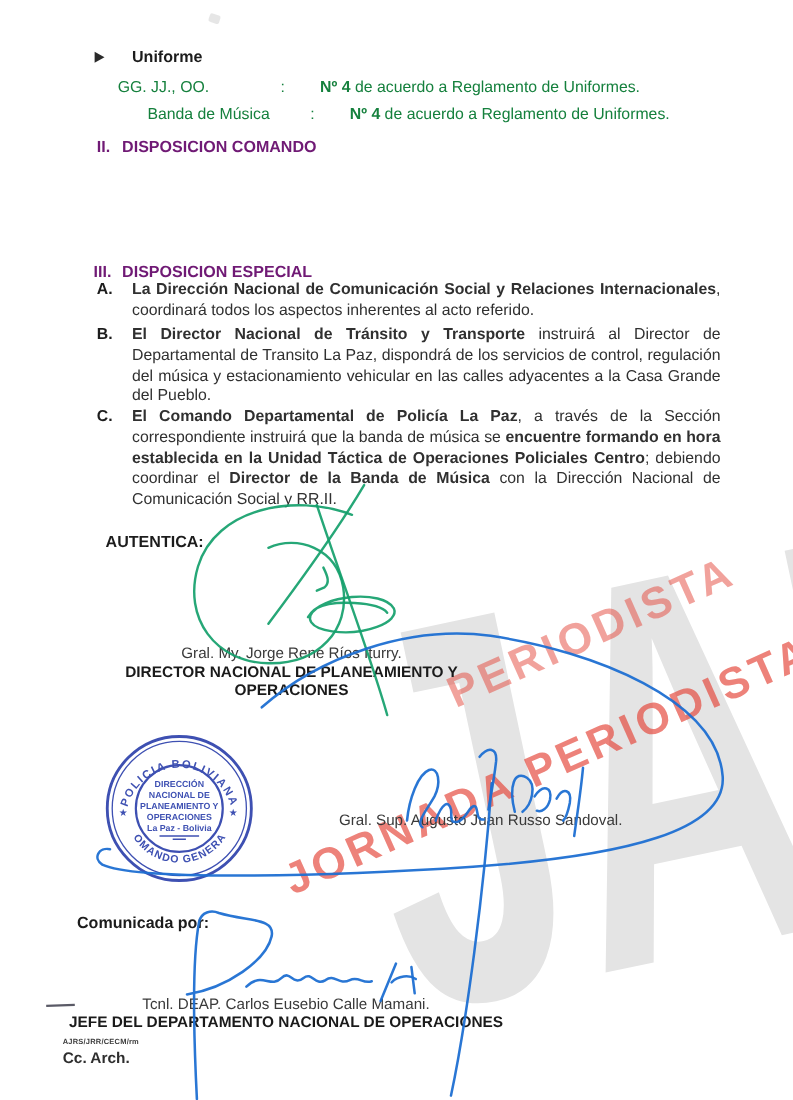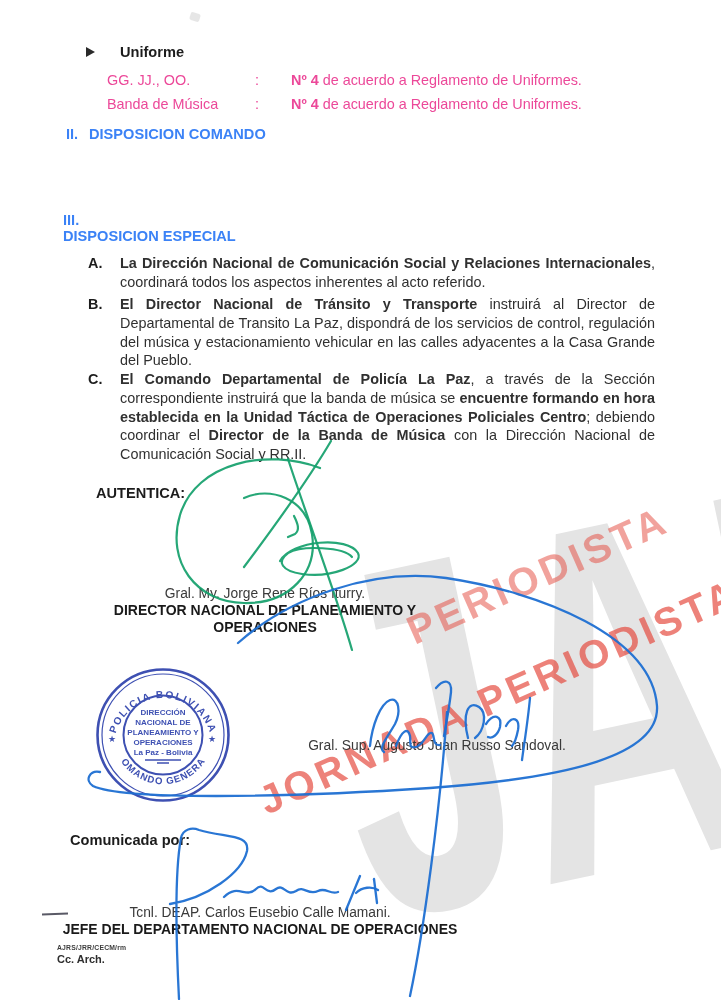--- a/index.html
+++ b/index.html
@@ -16,48 +16,48 @@
   .wm-red1{left:252px;top:782px;opacity:.68;}
   .wm-red2{left:400px;top:612px;opacity:.5;}
   .scan-speck{left:190px;top:13px;width:10px;height:8px;background:#d2d2d2;opacity:.55;
       border-radius:2px;transform:rotate(18deg);z-index:1;}
   
   .doc{z-index:3;}
   .h-bold{font-weight:bold;color:#1c1c1c;font-size:14.6px;}
   .uniforme-title{left:86px;top:44px;display:flex;align-items:center;gap:25px;}
   .arrow-bullet{width:0;height:0;border-left:9px solid #2a2a2a;border-top:5px solid transparent;
       border-bottom:5px solid transparent;}
-  .u-row{left:107px;font-size:14.4px;color:#ec4899;}
+  .u-row{left:107px;font-size:14.4px;color:#15803d;}
   .u-row-1{top:72px;}
-  .u-row-2{top:96px;}
+  .u-row-2{top:96px;margin-left:27px;}
   .u-label{display:inline-block;width:148px;}
   .u-colon{display:inline-block;width:36px;}
-  .sec-head{display:flex;font-weight:bold;color:#3b82f6;font-size:14.6px;}
+  .sec-head{display:flex;font-weight:bold;color:#701a75;font-size:14.6px;margin-left:22px;}
   .sec2-head{left:66px;top:126px;}
-  .sec3-head{left:63px;top:212px;flex-direction:column;}
+  .sec3-head{left:63px;top:240px;}
   .sec-num{width:23px;flex:none;}
   .sec3-head .sec-num{width:26px;}
   .para{left:105px;top:160px;width:551px;font-size:14.6px;line-height:19.8px;
       text-align:justify;color:#303030;}
   .item{left:88px;width:567px;display:flex;font-size:14.4px;line-height:18.8px;color:#303030;}
   .item-letter{width:32px;flex:none;font-weight:bold;color:#1c1c1c;}
   .item-text{flex:1;text-align:justify;}
   .item-a{top:254px;}
   .item-b{top:295px;}
   .item-c{top:370px;}
   .autentica{left:96px;top:485px;}
   .signer{text-align:center;}
   .signer-name{font-size:13.8px;color:#3a3a3a;line-height:16px;}
   .signer-title{font-size:14px;font-weight:bold;color:#1a1a1a;line-height:16.5px;}
   .signer-1{left:65px;top:586px;width:400px;}
   .signer-2{left:242px;top:738px;width:390px;}
   .signer-3{left:60px;top:905px;width:400px;}
   .comunicada{left:70px;top:832px;}
   .footer-ref{left:57px;top:944px;font-size:6.8px;font-weight:bold;color:#3c3c3c;letter-spacing:.2px;}
-  .footer-cc{left:57px;top:953px;font-size:11px;font-weight:bold;color:#2e2e2e;}
+  .footer-cc{left:57px;top:953px;font-size:14px;font-weight:bold;color:#2e2e2e;}
   .pen-dash{left:42px;top:913px;width:26px;height:2px;background:#5a5a66;transform:rotate(-2deg);z-index:4;}
   
   .stamp-svg{left:93px;top:665px;width:140px;height:140px;z-index:3;opacity:.92;}
   .sig-svg{left:0;top:0;width:721px;height:1000px;z-index:4;pointer-events:none;}
   .ink-green{stroke:#14a06b;fill:none;stroke-width:2.2;stroke-linecap:round;stroke-linejoin:round;opacity:.92;}
   .ink-blue{stroke:#1d6fd2;fill:none;stroke-width:2.3;stroke-linecap:round;stroke-linejoin:round;opacity:.95;}
   .stamp-line{fill:none;stroke:#2e42ac;}
   .stamp-txt{fill:#2e42ac;font-family:"Liberation Sans","DejaVu Sans",sans-serif;font-weight:bold;}
 </style>
 </head>

